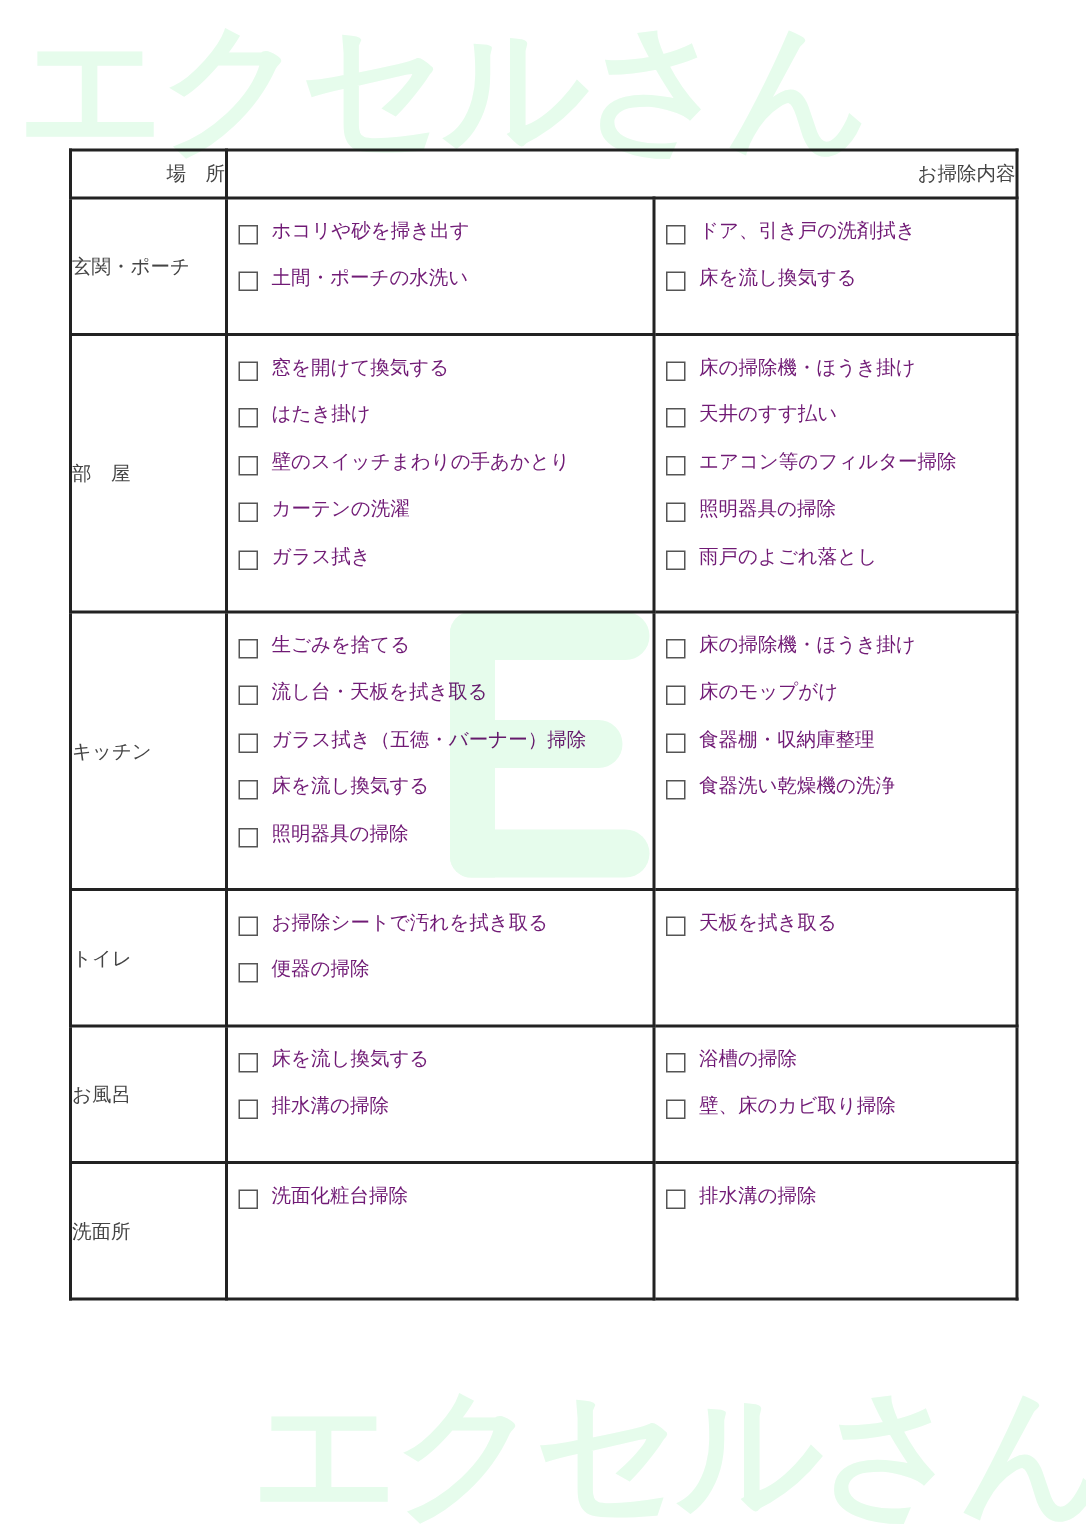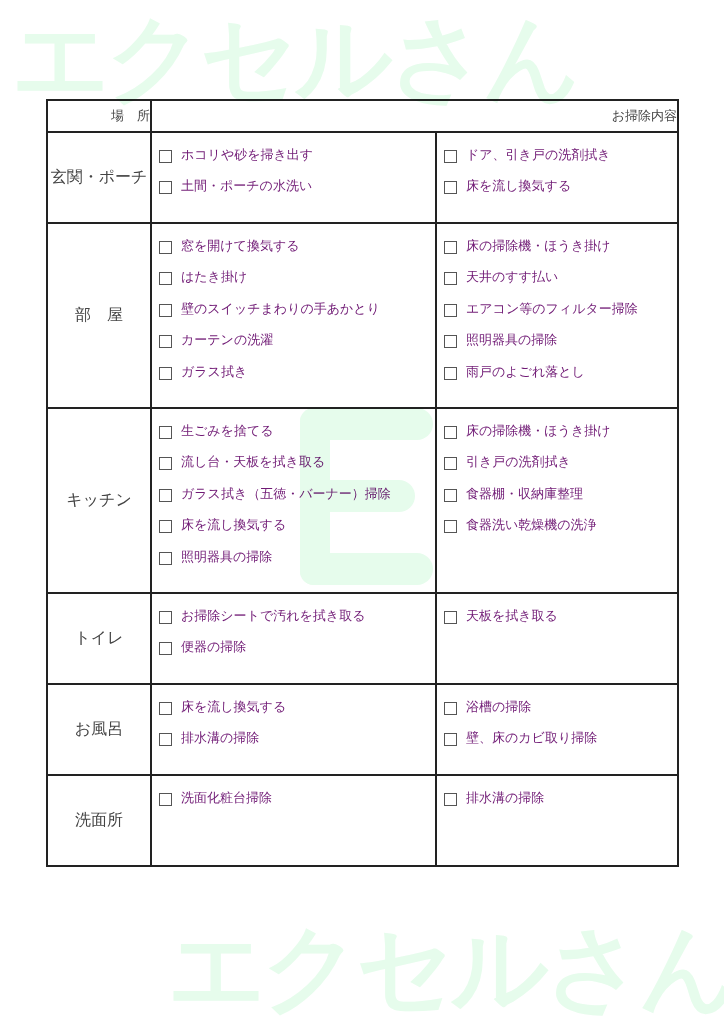--- a/index.html
+++ b/index.html
@@ -20,21 +20,21 @@
   .content { position:absolute; left:0; top:0; width:724px; height:1024px; z-index:1; mix-blend-mode:multiply; }
   .title {
     position:absolute; left:52px; top:69px; font-size:19px; color:#555; letter-spacing:1px;
   }
   table {
     position:absolute; left:46px; top:99px; width:631px; border-collapse:collapse;
     table-layout:fixed;
   }
   td, th { border:2px solid #222; padding:0; vertical-align:top; font-weight:normal; }
   th { height:30px; font-size:13px; color:#444; vertical-align:middle; text-align:right; }
-  td.loc { text-align:center; vertical-align:middle; font-size:16px; color:#444; }
+  td.loc { vertical-align:middle; font-size:13px; color:#444; }
   .col-loc { width:104px; }
   .col-a { width:285px; }
   .col-b { width:242px; }
   ul { list-style:none; margin:0; padding:6px 0 0 5px; }
   li { height:31.5px; line-height:18px; font-size:13px; color:#701a75; white-space:nowrap; display:flex; align-items:center; }
   .cb {
     display:inline-block; width:11px; height:11px; border:1px solid #555; margin:3px 9px 0 2px;
     flex:0 0 auto; background:transparent;
   }
 </style>
@@ -170,21 +170,21 @@
             </ul>
           </td>
           <td>
             <ul>
               <li>
                 <span class="cb"></span>
                 <span>床の掃除機・ほうき掛け</span>
               </li>
               <li>
                 <span class="cb"></span>
-                <span>引き戸の洗剤拭き</span>
+                <span>床のモップがけ</span>
               </li>
               <li>
                 <span class="cb"></span>
                 <span>食器棚・収納庫整理</span>
               </li>
               <li>
                 <span class="cb"></span>
                 <span>食器洗い乾燥機の洗浄</span>
               </li>
             </ul>

